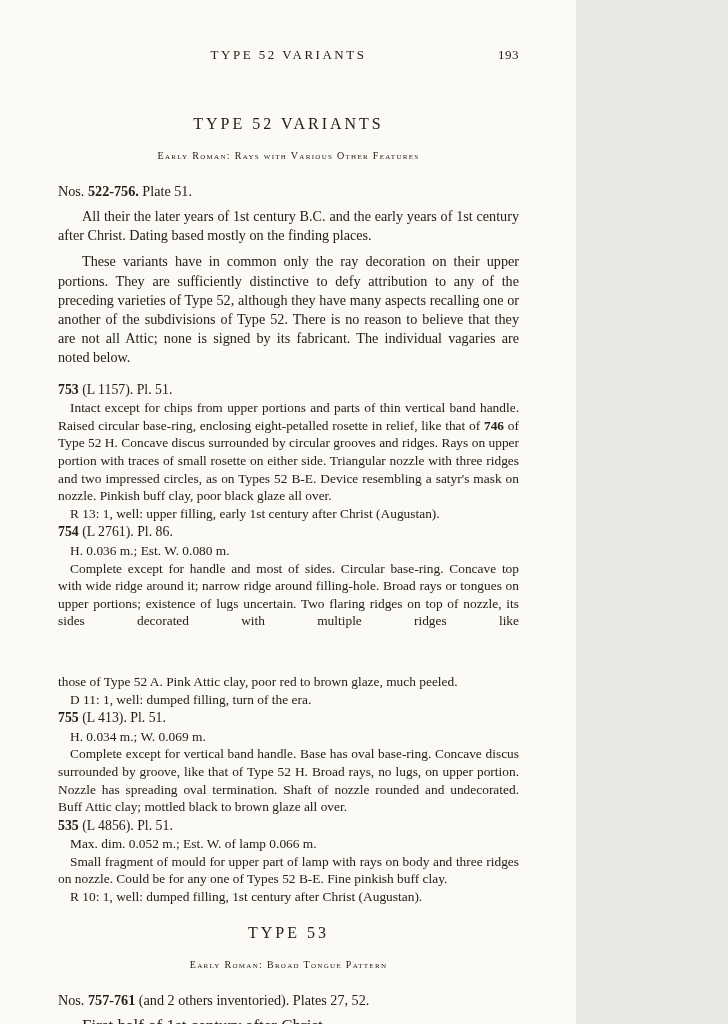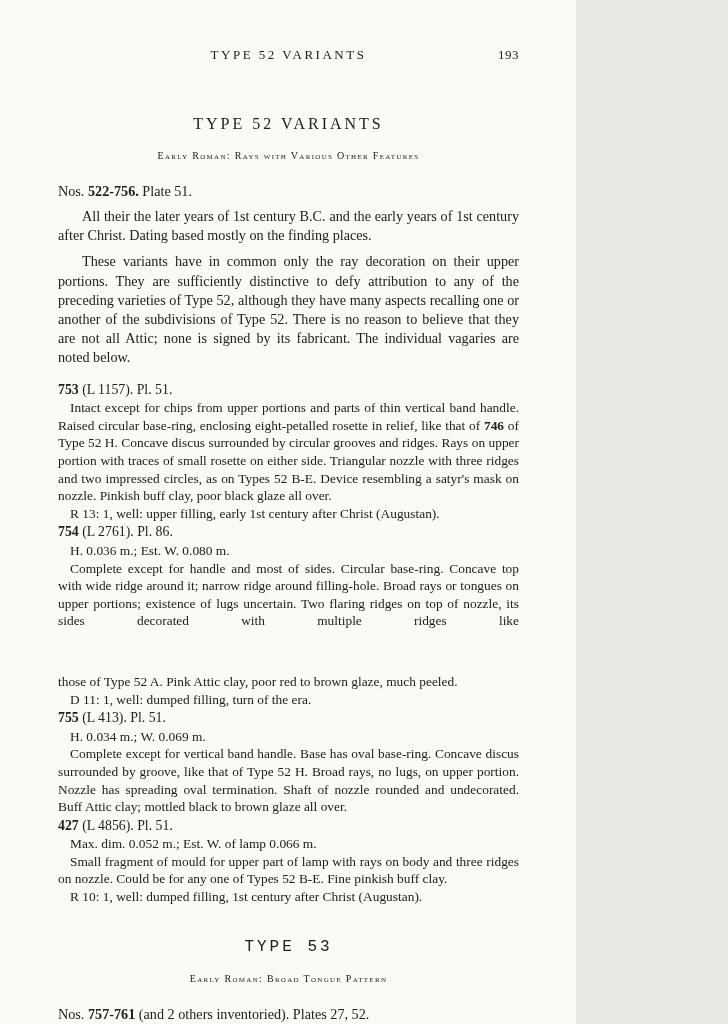--- a/index.html
+++ b/index.html
@@ -19,21 +19,21 @@
     position: relative; text-align: center;
     font-size: 13px; letter-spacing: 2.5px;
   }
   .page-num { position: absolute; right: 0; top: 0; letter-spacing: 0.5px; }
 
   .sec-title {
     font-weight: normal; text-align: center;
     font-size: 16px; letter-spacing: 3px; margin: 0;
   }
   .t52 { margin-top: 52px; }
-  .t53 { margin-top: 32px; font-family: Liberation Mono, monospace; }
+  .t53 { margin-top: 18px; }
 
   .sec-subtitle {
     font-weight: normal; text-align: center;
     font-size: 10px; font-variant: small-caps;
     letter-spacing: 1.3px; margin: 17px 0 0 0;
   }
 
   .nos-line { margin: 22px 0 0 0; font-size: 14.2px; }
   .body-para {
     margin: 7px 0 0 0; font-size: 14.2px; line-height: 19.2px;
@@ -94,21 +94,21 @@
           <p class="entry-para">D 11: 1, well: dumped filling, turn of the era.</p>
         </div>
 
         <div class="entry">
           <p class="entry-head"><b>755</b><span> (L 413). Pl. 51.</span></p>
           <p class="entry-line">H. 0.034 m.; W. 0.069 m.</p>
           <p class="entry-para">Complete except for vertical band handle. Base has oval base-ring. Concave discus surrounded by groove, like that of Type 52 H. Broad rays, no lugs, on upper portion. Nozzle has spreading oval termination. Shaft of nozzle rounded and undecorated. Buff Attic clay; mottled black to brown glaze all over.</p>
         </div>
 
         <div class="entry">
-          <p class="entry-head"><b>427</b><span> (L 4856). Pl. 51.</span></p>
+          <p class="entry-head"><b>535</b><span> (L 4856). Pl. 51.</span></p>
           <p class="entry-line">Max. dim. 0.052 m.; Est. W. of lamp 0.066 m.</p>
           <p class="entry-para">Small fragment of mould for upper part of lamp with rays on body and three ridges on nozzle. Could be for any one of Types 52 B-E. Fine pinkish buff clay.</p>
           <p class="entry-para">R 10: 1, well: dumped filling, 1st century after Christ (Augustan).</p>
         </div>
       </div>
 
     </div>
 
     <h1 class="sec-title t53">TYPE 53</h1>
     <h2 class="sec-subtitle">Early Roman: Broad Tongue Pattern</h2>

